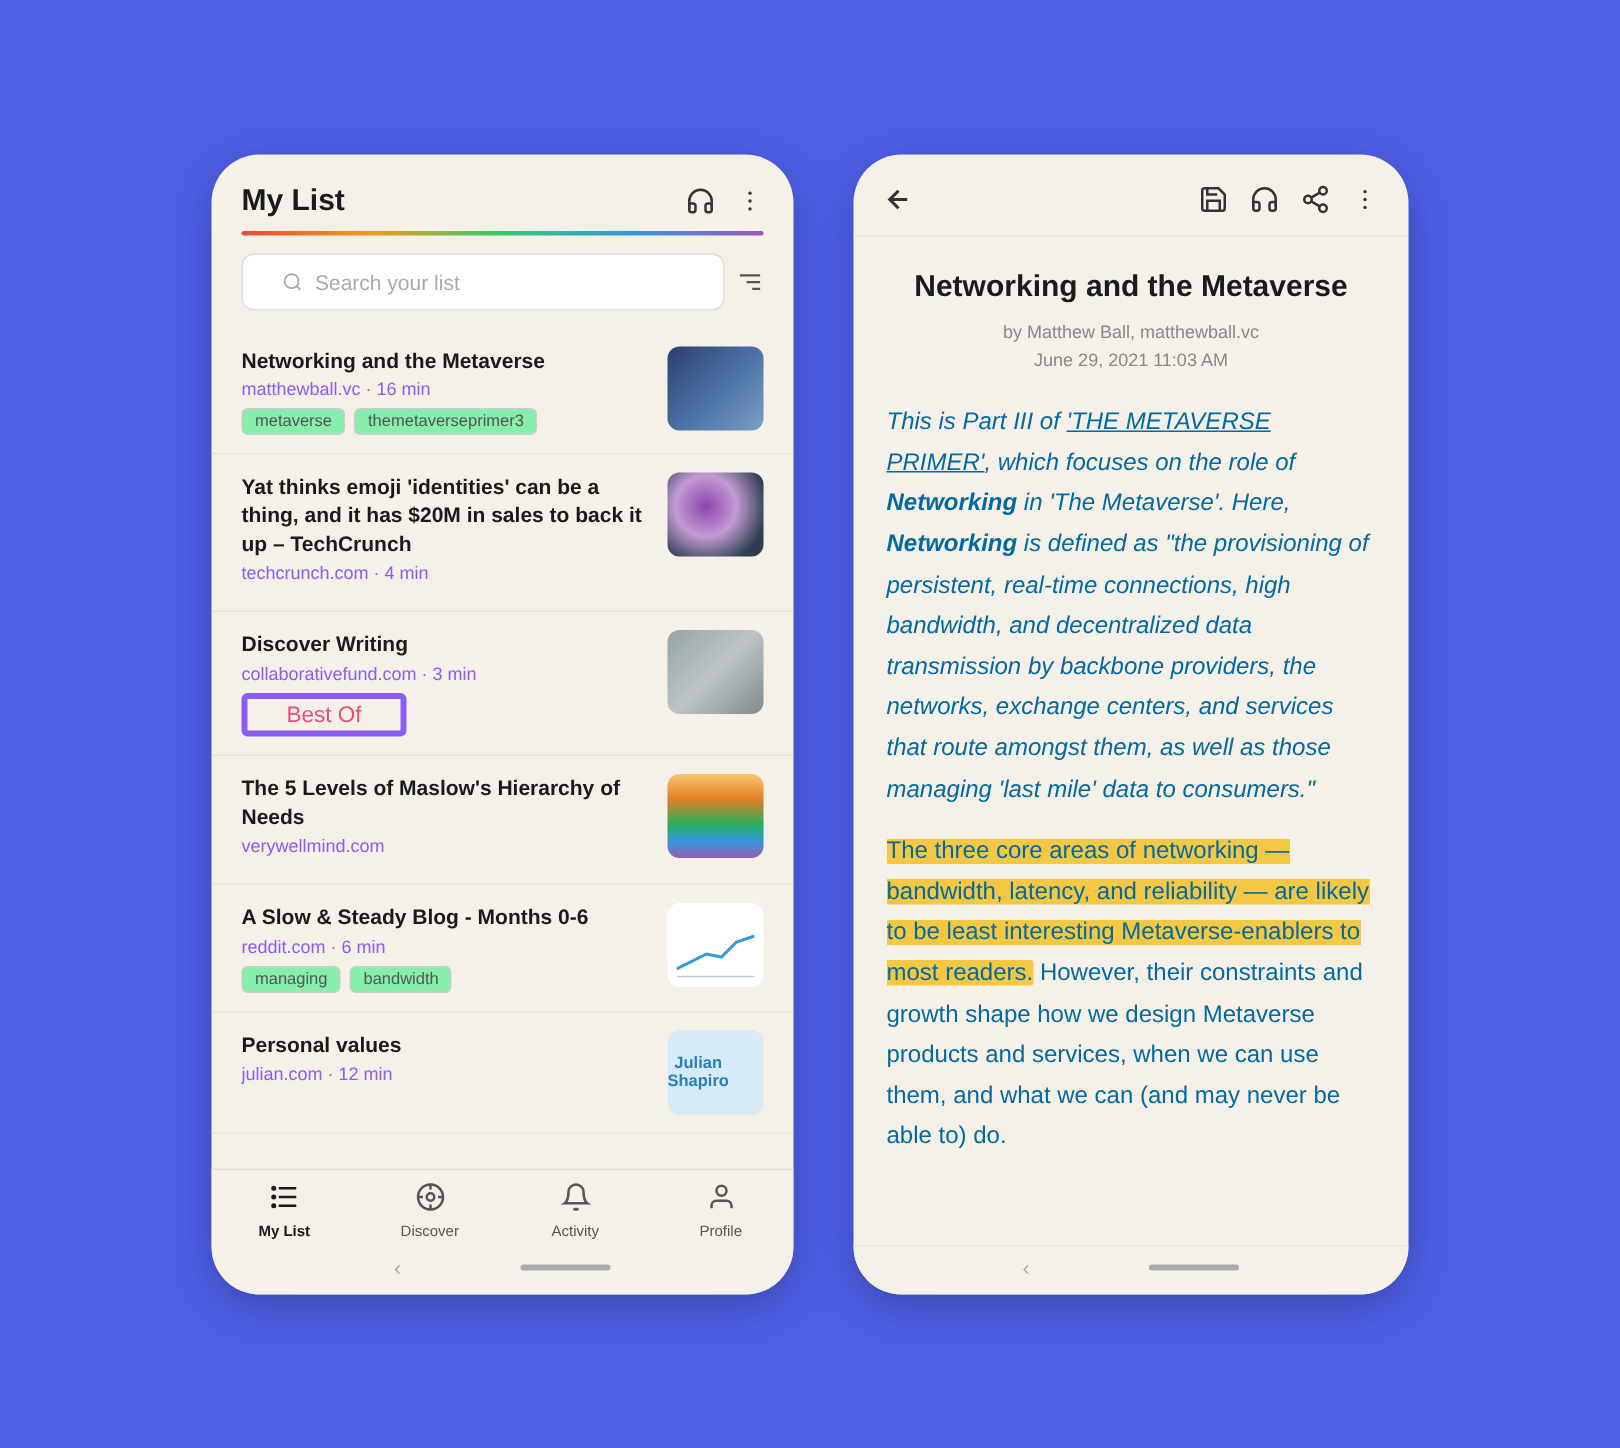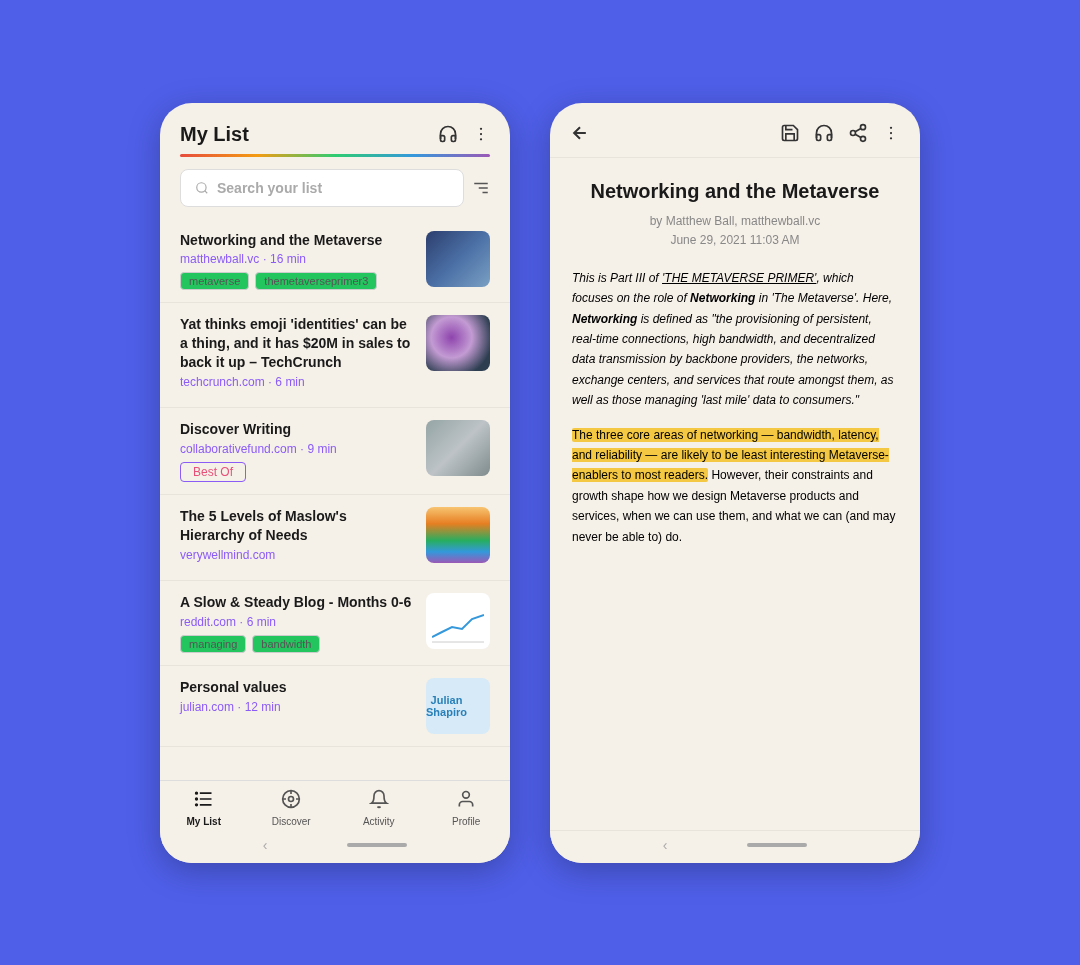--- a/index.html
+++ b/index.html
@@ -19,21 +19,21 @@
     .phone {
       background: #F5F0E8;
       border-radius: 32px;
       overflow: hidden;
       box-shadow: 0 8px 32px rgba(0,0,0,0.25);
       display: flex;
       flex-direction: column;
     }
 
     .phone-left {
-      width: 350px;
+      width: 388px;
       height: 760px;
     }
 
     .phone-right {
       width: 370px;
       height: 760px;
     }
 
     
     .left-header {
@@ -78,27 +78,26 @@
       align-items: center;
       gap: 8px;
       padding: 12px 20px;
     }
 
     .search-bar {
       flex: 1;
       background: #fff;
       border: 1px solid #ddd;
       border-radius: 8px;
-      padding: 10px 14px;
+      padding: 10px 26px;
       font-size: 14px;
       color: #999;
       display: flex;
       align-items: center;
       gap: 8px;
-      font-weight: bold;
     }
 
     .search-bar-text {
       color: #aaa;
       font-size: 14px;
     }
 
     .filter-icon {
       font-size: 18px;
       color: #555;
@@ -139,35 +138,35 @@
       margin-bottom: 6px;
     }
 
     .tags {
       display: flex;
       gap: 6px;
       flex-wrap: wrap;
     }
 
     .tag {
-      background: #22c55e;
+      background: #86efac;
       border: 1px solid #ccc;
       border-radius: 4px;
       padding: 2px 8px;
       font-size: 11px;
       color: #555;
     }
 
     .tag-bestof {
       color: #e8507a;
-      border: 1px solid #8b5cf6;
+      border: 4px solid #8b5cf6;
       background: transparent;
       border-radius: 4px;
-      padding: 2px 12px;
-      font-size: 12px;
+      padding: 2px 26px;
+      font-size: 15px;
     }
 
     .article-thumb {
       width: 64px;
       height: 56px;
       border-radius: 8px;
       background: #ccc;
       flex-shrink: 0;
       overflow: hidden;
       display: flex;
@@ -292,22 +291,22 @@
 
     .reader-byline {
       font-size: 12px;
       color: #888;
       text-align: center;
       margin-bottom: 18px;
       line-height: 1.6;
     }
 
     .reader-body {
-      font-size: 12px;
-      color: #000000;
+      font-size: 16px;
+      color: #0369a1;
       line-height: 1.7;
     }
 
     .reader-body p {
       margin-bottom: 14px;
     }
 
     .highlight {
       background: #F4C842;
       border-radius: 2px;
@@ -389,29 +388,29 @@
           <span class="tag">metaverse</span>
           <span class="tag">themetaverseprimer3</span>
         </div>
       </div>
       <div class="article-thumb thumb-blue-dark"></div>
     </div>
 
     <div class="article-item">
       <div class="article-content">
         <div class="article-title">Yat thinks emoji 'identities' can be a thing, and it has $20M in sales to back it up – TechCrunch</div>
-        <div class="article-meta">techcrunch.com · 6 min</div>
+        <div class="article-meta">techcrunch.com · 4 min</div>
       </div>
       <div class="article-thumb thumb-purple"></div>
     </div>
 
     <div class="article-item">
       <div class="article-content">
         <div class="article-title">Discover Writing</div>
-        <div class="article-meta">collaborativefund.com · 9 min</div>
+        <div class="article-meta">collaborativefund.com · 3 min</div>
         <div class="tags">
           <span class="tag-bestof">Best Of</span>
         </div>
       </div>
       <div class="article-thumb thumb-gray"></div>
     </div>
 
     <div class="article-item">
       <div class="article-content">
         <div class="article-title">The 5 Levels of Maslow's Hierarchy of Needs</div>

